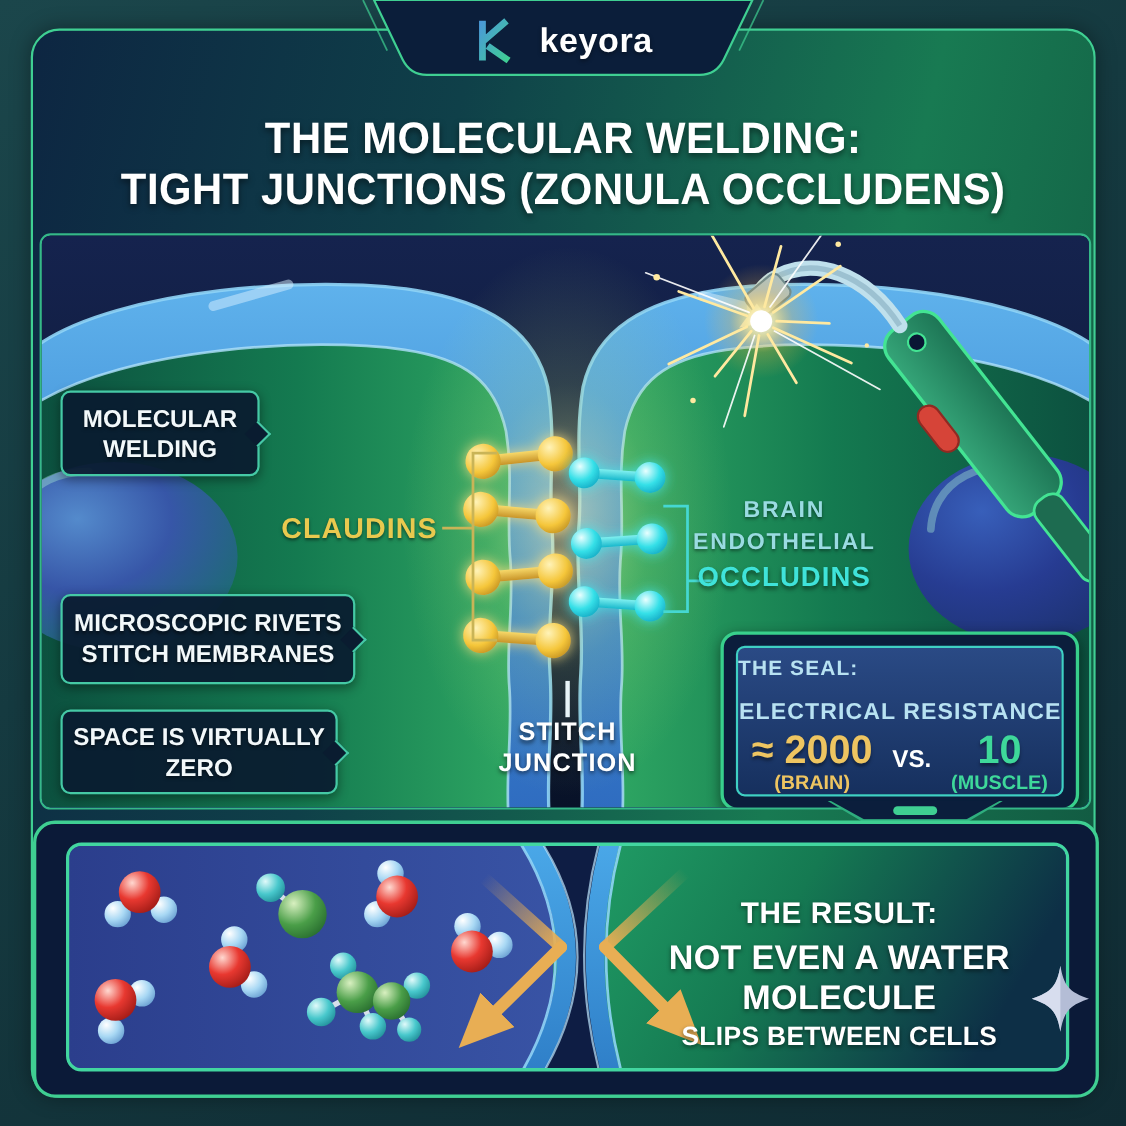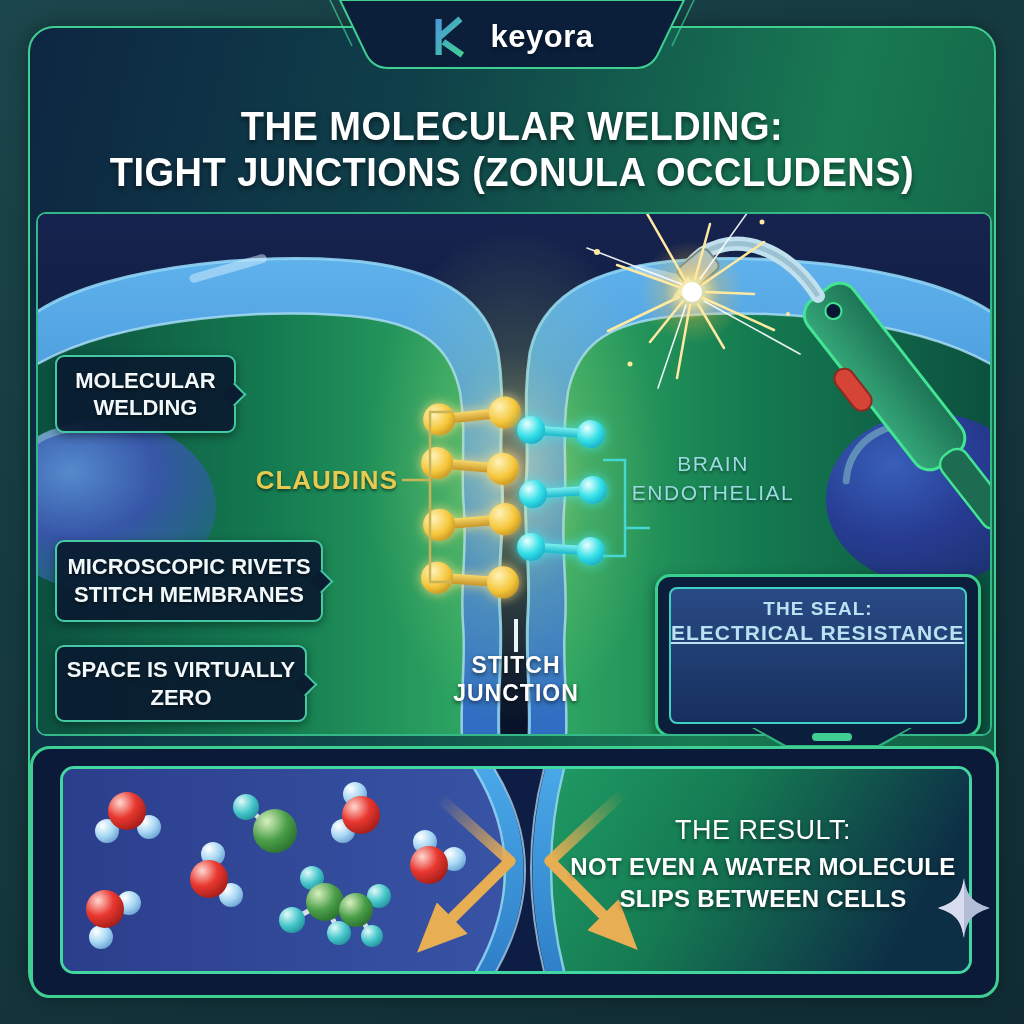--- a/index.html
+++ b/index.html
@@ -27,54 +27,54 @@
   .cell-label{left:40px;top:58px;width:360px;text-align:center;color:#a5d8ef;font-size:21px;font-weight:700;letter-spacing:2.5px;text-shadow:0 2px 3px rgba(0,0,0,.45);}
 
   .callout{position:absolute;z-index:4;background:rgba(10,28,48,.94);border:2px solid #45c9a5;border-radius:9px;display:flex;flex-direction:column;align-items:center;justify-content:center;color:#f2f8fa;font-weight:700;text-shadow:0 2px 3px rgba(0,0,0,.5);box-shadow:0 3px 10px rgba(0,0,0,.4);}
   .callout .tip{position:absolute;right:-9px;top:50%;width:15px;height:15px;margin-top:-8px;transform:rotate(45deg);background:#0a1c30;border-top:2px solid #45c9a5;border-right:2px solid #45c9a5;}
   .co-mw{left:17px;top:141px;width:177px;height:74px;font-size:22px;line-height:27px;}
   .co-mr{left:17px;top:326px;width:264px;height:78px;font-size:22px;line-height:28px;}
   .co-sz{left:17px;top:431px;width:248px;height:73px;font-size:22px;line-height:28px;}
 
   .claudins-label{left:180px;top:251px;width:180px;text-align:right;color:#e9c94f;font-size:26px;font-weight:700;letter-spacing:1px;text-shadow:0 2px 3px rgba(0,0,0,.5);}
   .occludins-block{left:575px;top:235px;width:200px;text-align:center;}
-  .occludins-block .thin{color:#9adbe2;font-size:21px;font-weight:400;letter-spacing:1.5px;line-height:29px;text-shadow:0 2px 3px rgba(0,0,0,.45);}
+  .occludins-block .thin{color:#9adbe2;font-size:21px;font-weight:700;letter-spacing:1.5px;line-height:29px;text-shadow:0 2px 3px rgba(0,0,0,.45);}
   .occludins-block .big{color:#3fe3da;font-size:25px;font-weight:700;letter-spacing:1px;margin-top:4px;text-shadow:0 2px 4px rgba(0,0,0,.5);}
   .tj-label{left:378px;top:437px;width:200px;text-align:center;color:#ffffff;font-size:23px;font-weight:700;letter-spacing:1px;line-height:28px;text-shadow:0 2px 4px rgba(0,0,0,.6);}
 
   
   .seal{position:absolute;left:617px;top:360px;width:320px;height:157px;background:#0b1e3c;border:3px solid #38d08c;border-radius:15px;z-index:5;box-shadow:0 4px 12px rgba(0,0,0,.45);}
   .seal-inner{position:absolute;left:11px;top:10px;right:11px;bottom:10px;background:linear-gradient(180deg,#2a4a85,#16305e);border:2px solid #3fd0c4;border-radius:8px;overflow:hidden;}
   .seal-inner .cb{position:absolute;width:20px;height:18px;border:0 solid #a8d8f0;}
   .cb-tl{left:7px;top:6px;border-left-width:3px;border-top-width:3px;}
   .cb-tr{right:7px;top:6px;border-right-width:3px;border-top-width:3px;}
   .cb-bl{left:7px;bottom:6px;border-left-width:3px;border-bottom-width:3px;}
   .cb-br{right:7px;bottom:6px;border-right-width:3px;border-bottom-width:3px;}
-  .seal-t1{margin-top:9px;text-align:center;color:#b8e2f2;font-size:19px;font-weight:700;letter-spacing:1px;}
-  .seal-t2{text-align:left;color:#b8e2f2;font-size:21px;font-weight:700;letter-spacing:1px;margin-top:1px;text-decoration:underline;}
+  .seal-t1{margin-top:9px;color:#b8e2f2;font-size:19px;font-weight:700;letter-spacing:1px;}
+  .seal-t2{text-align:right;color:#b8e2f2;font-size:21px;font-weight:700;letter-spacing:1px;margin-top:16px;}
   .seal-row{display:flex;justify-content:center;align-items:flex-start;gap:18px;margin-top:5px;}
   .seal-col{text-align:center;}
   .seal-num-brain{color:#eec561;font-size:36px;font-weight:700;line-height:34px;text-shadow:0 2px 3px rgba(0,0,0,.4);}
   .seal-sub-brain{color:#eec561;font-size:18px;font-weight:700;margin-top:2px;}
   .seal-vs{color:#ffffff;font-size:22px;font-weight:700;margin-top:12px;}
   .seal-num-muscle{color:#3ed89a;font-size:36px;font-weight:700;line-height:34px;text-shadow:0 2px 3px rgba(0,0,0,.4);}
   .seal-sub-muscle{color:#3ed89a;font-size:18px;font-weight:700;margin-top:2px;}
 
   
   .stand{position:absolute;left:752px;top:728px;width:160px;height:19px;z-index:4;}
   .stand .outer{position:absolute;inset:0;background:#2fae7e;clip-path:polygon(0 0,100% 0,80% 100%,20% 100%);}
   .stand .inner{position:absolute;left:3px;right:3px;top:0;bottom:2px;background:#0b1e3c;clip-path:polygon(0 0,100% 0,80% 100%,20% 100%);}
   .stand-pill{position:absolute;left:812px;top:733px;width:40px;height:8px;border-radius:4px;background:#3fcf92;z-index:4;}
 
   
   .bottom-panel{position:absolute;left:30px;top:746px;width:963px;height:246px;background:#0b1a38;border:3px solid #3fcf92;border-radius:20px;z-index:5;}
   .bottom-inner{position:absolute;left:27px;top:17px;width:906px;height:202px;border:3px solid #42d6a0;border-radius:14px;background:#2b3e8c;overflow:hidden;}
   .result-text{position:absolute;left:530px;top:66px;width:400px;text-align:center;color:#ffffff;z-index:3;text-shadow:0 2px 4px rgba(0,0,0,.5);}
-  .result-text .r1{font-size:27px;font-weight:400;letter-spacing:.5px;}
-  .result-text .r2{font-size:24px;font-weight:600;margin-top:7px;letter-spacing:.3px;}
+  .result-text .r1{font-size:27px;font-weight:700;letter-spacing:.5px;}
+  .result-text .r2{font-size:31px;font-weight:600;margin-top:7px;letter-spacing:.3px;}
   .result-text .r3{font-size:24px;font-weight:600;margin-top:4px;letter-spacing:.3px;}
 
   .sparkle{position:absolute;left:932px;top:876px;z-index:9;}
 </style>
 </head>
 <body>
 
 <div class="page">
 
   <div class="main-panel"></div>
@@ -287,35 +287,47 @@
       <div>MICROSCOPIC RIVETS</div>
       <div>STITCH MEMBRANES</div>
       <div class="tip"></div>
     </div>
 
     <div class="ill-label claudins-label">CLAUDINS</div>
 
     <div class="ill-label occludins-block">
       <div class="thin">BRAIN</div>
       <div class="thin">ENDOTHELIAL</div>
+      <div class="big">OCCLUDINS</div>
     </div>
 
     <div class="ill-label tj-label">
       <div>STITCH</div>
       <div>JUNCTION</div>
     </div>
 
     <div class="seal">
       <div class="seal-inner">
         <div class="cb cb-tl"></div>
         <div class="cb cb-tr"></div>
         <div class="cb cb-bl"></div>
         <div class="cb cb-br"></div>
         <div class="seal-t1">THE SEAL:</div>
         <div class="seal-t2">ELECTRICAL RESISTANCE</div>
+        <div class="seal-row">
+          <div class="seal-col">
+            <div class="seal-num-brain">≈ 2000</div>
+            <div class="seal-sub-brain">(BRAIN)</div>
+          </div>
+          <div class="seal-vs">VS.</div>
+          <div class="seal-col">
+            <div class="seal-num-muscle">10</div>
+            <div class="seal-sub-muscle">(MUSCLE)</div>
+          </div>
+        </div>
       </div>
     </div>
   </div>
 
   <div class="stand">
     <div class="outer"></div>
       <div class="inner"></div>
   </div>
   <div class="stand-pill"></div>
 

